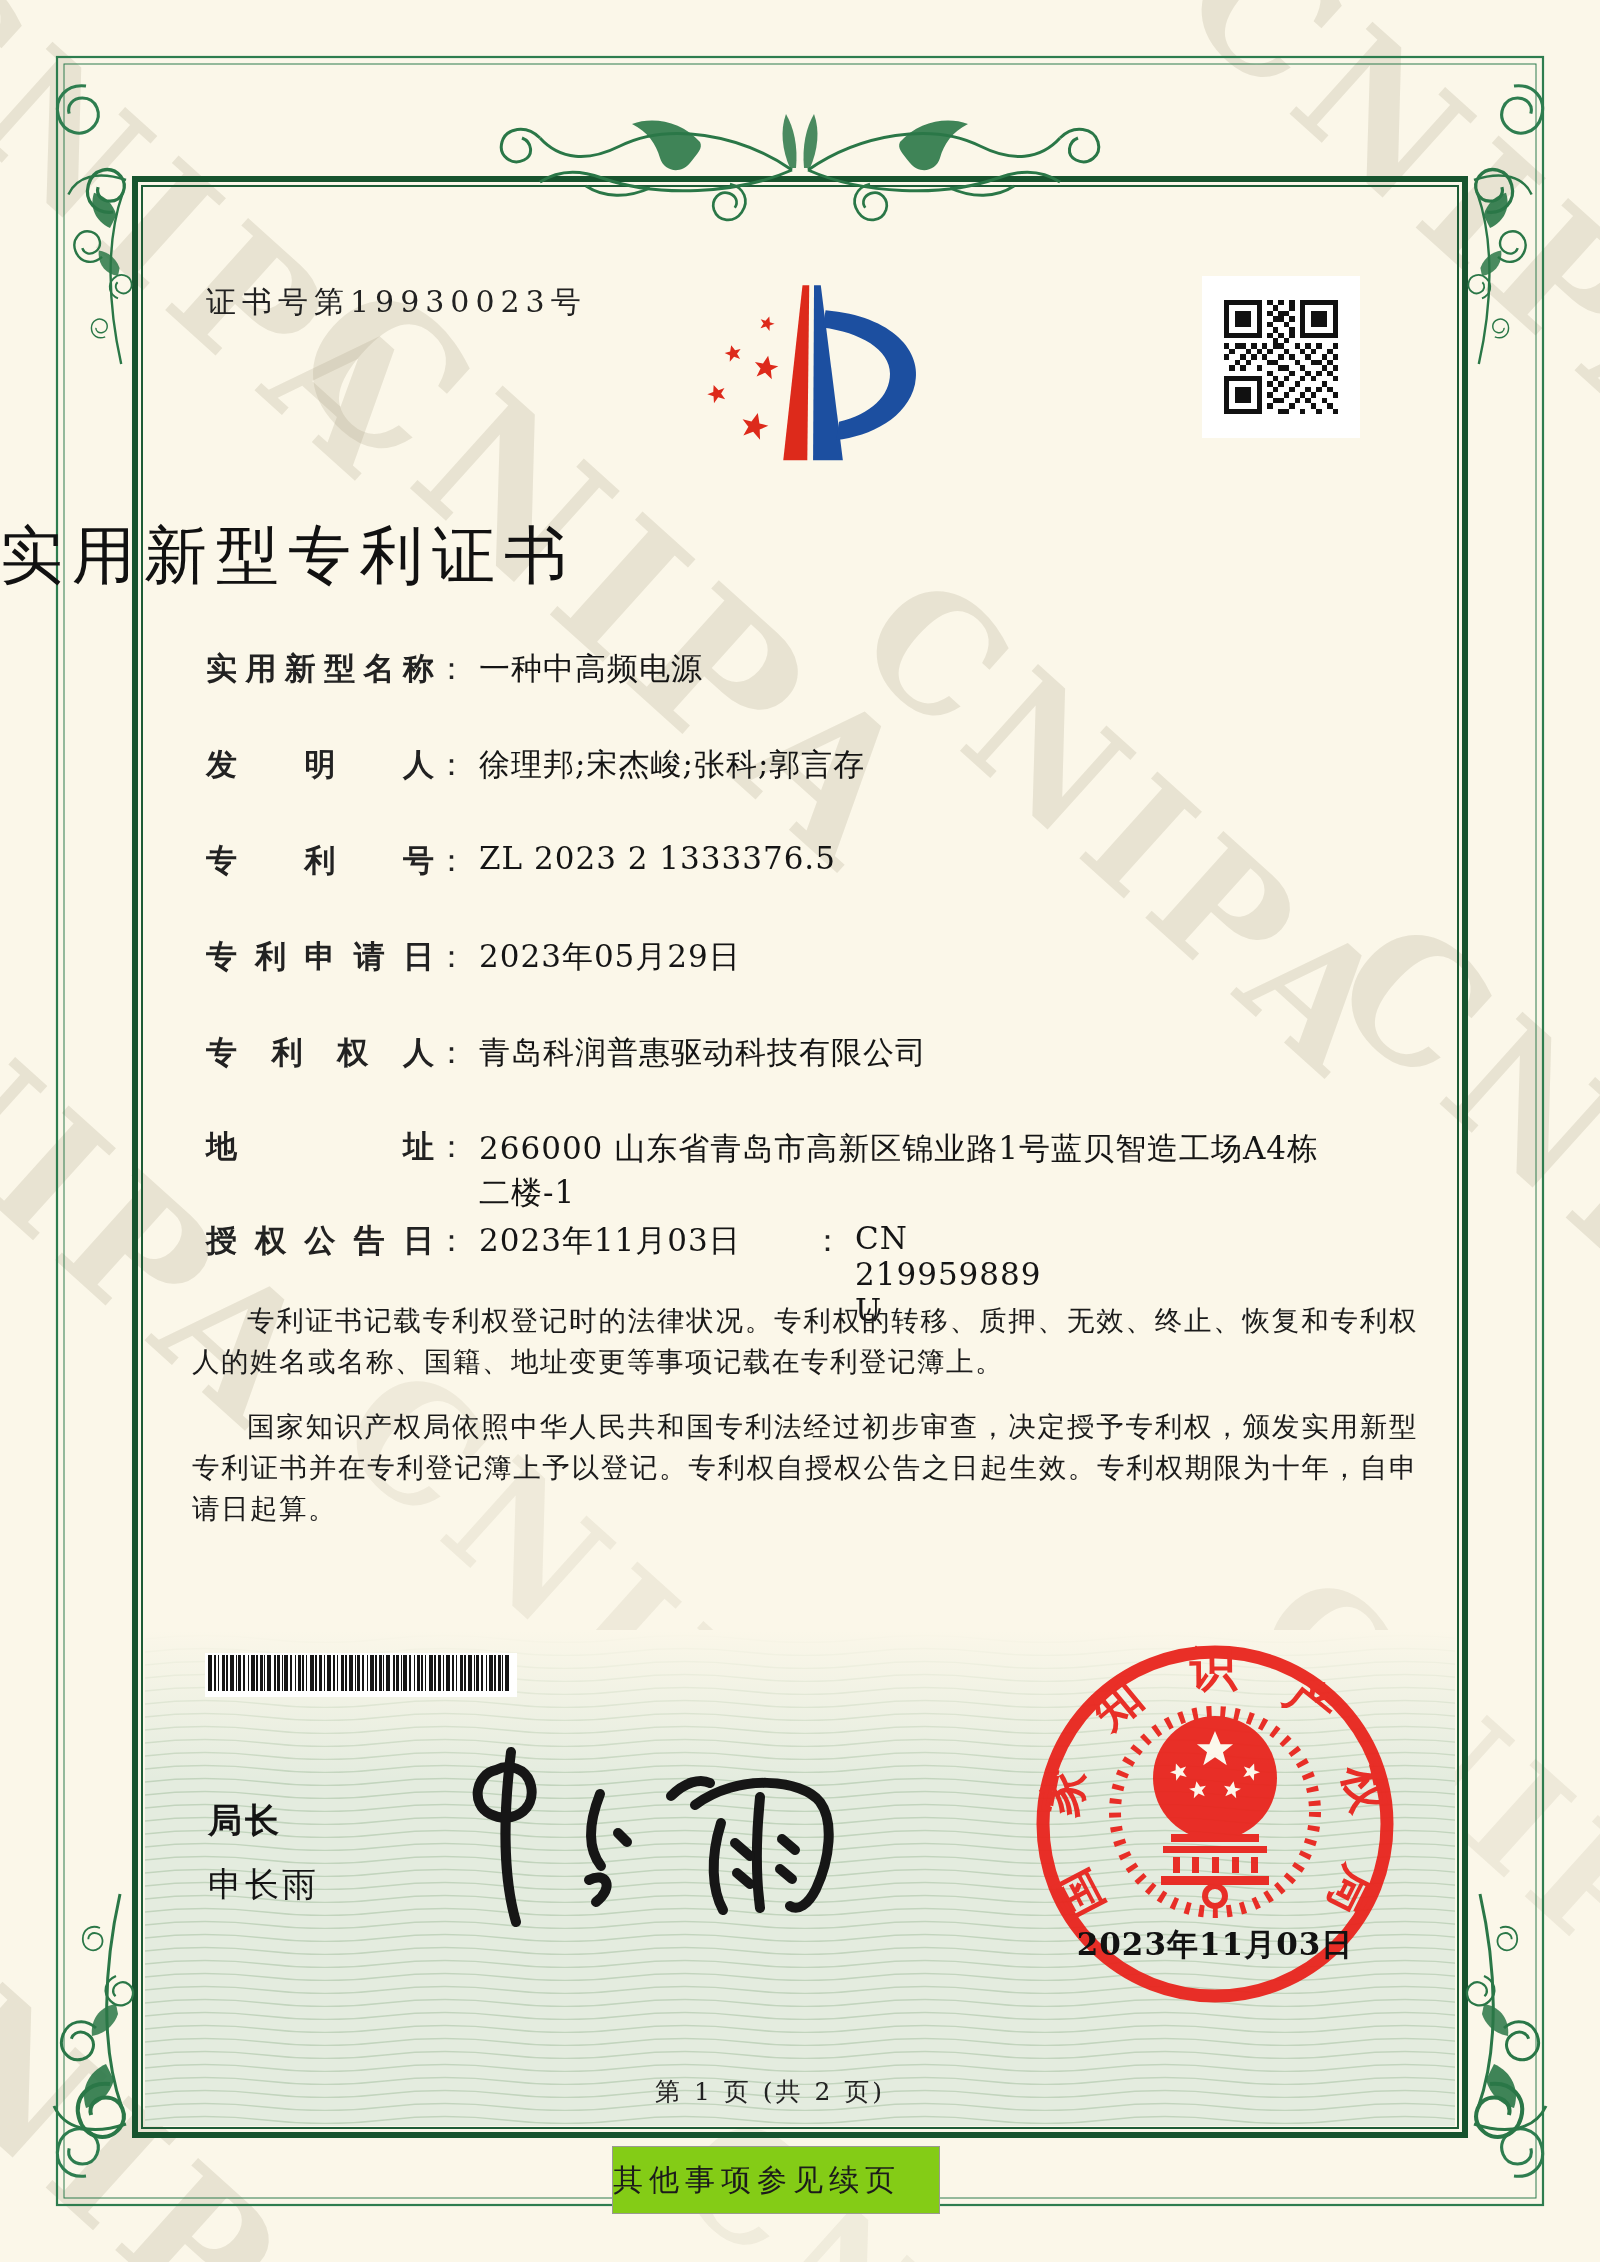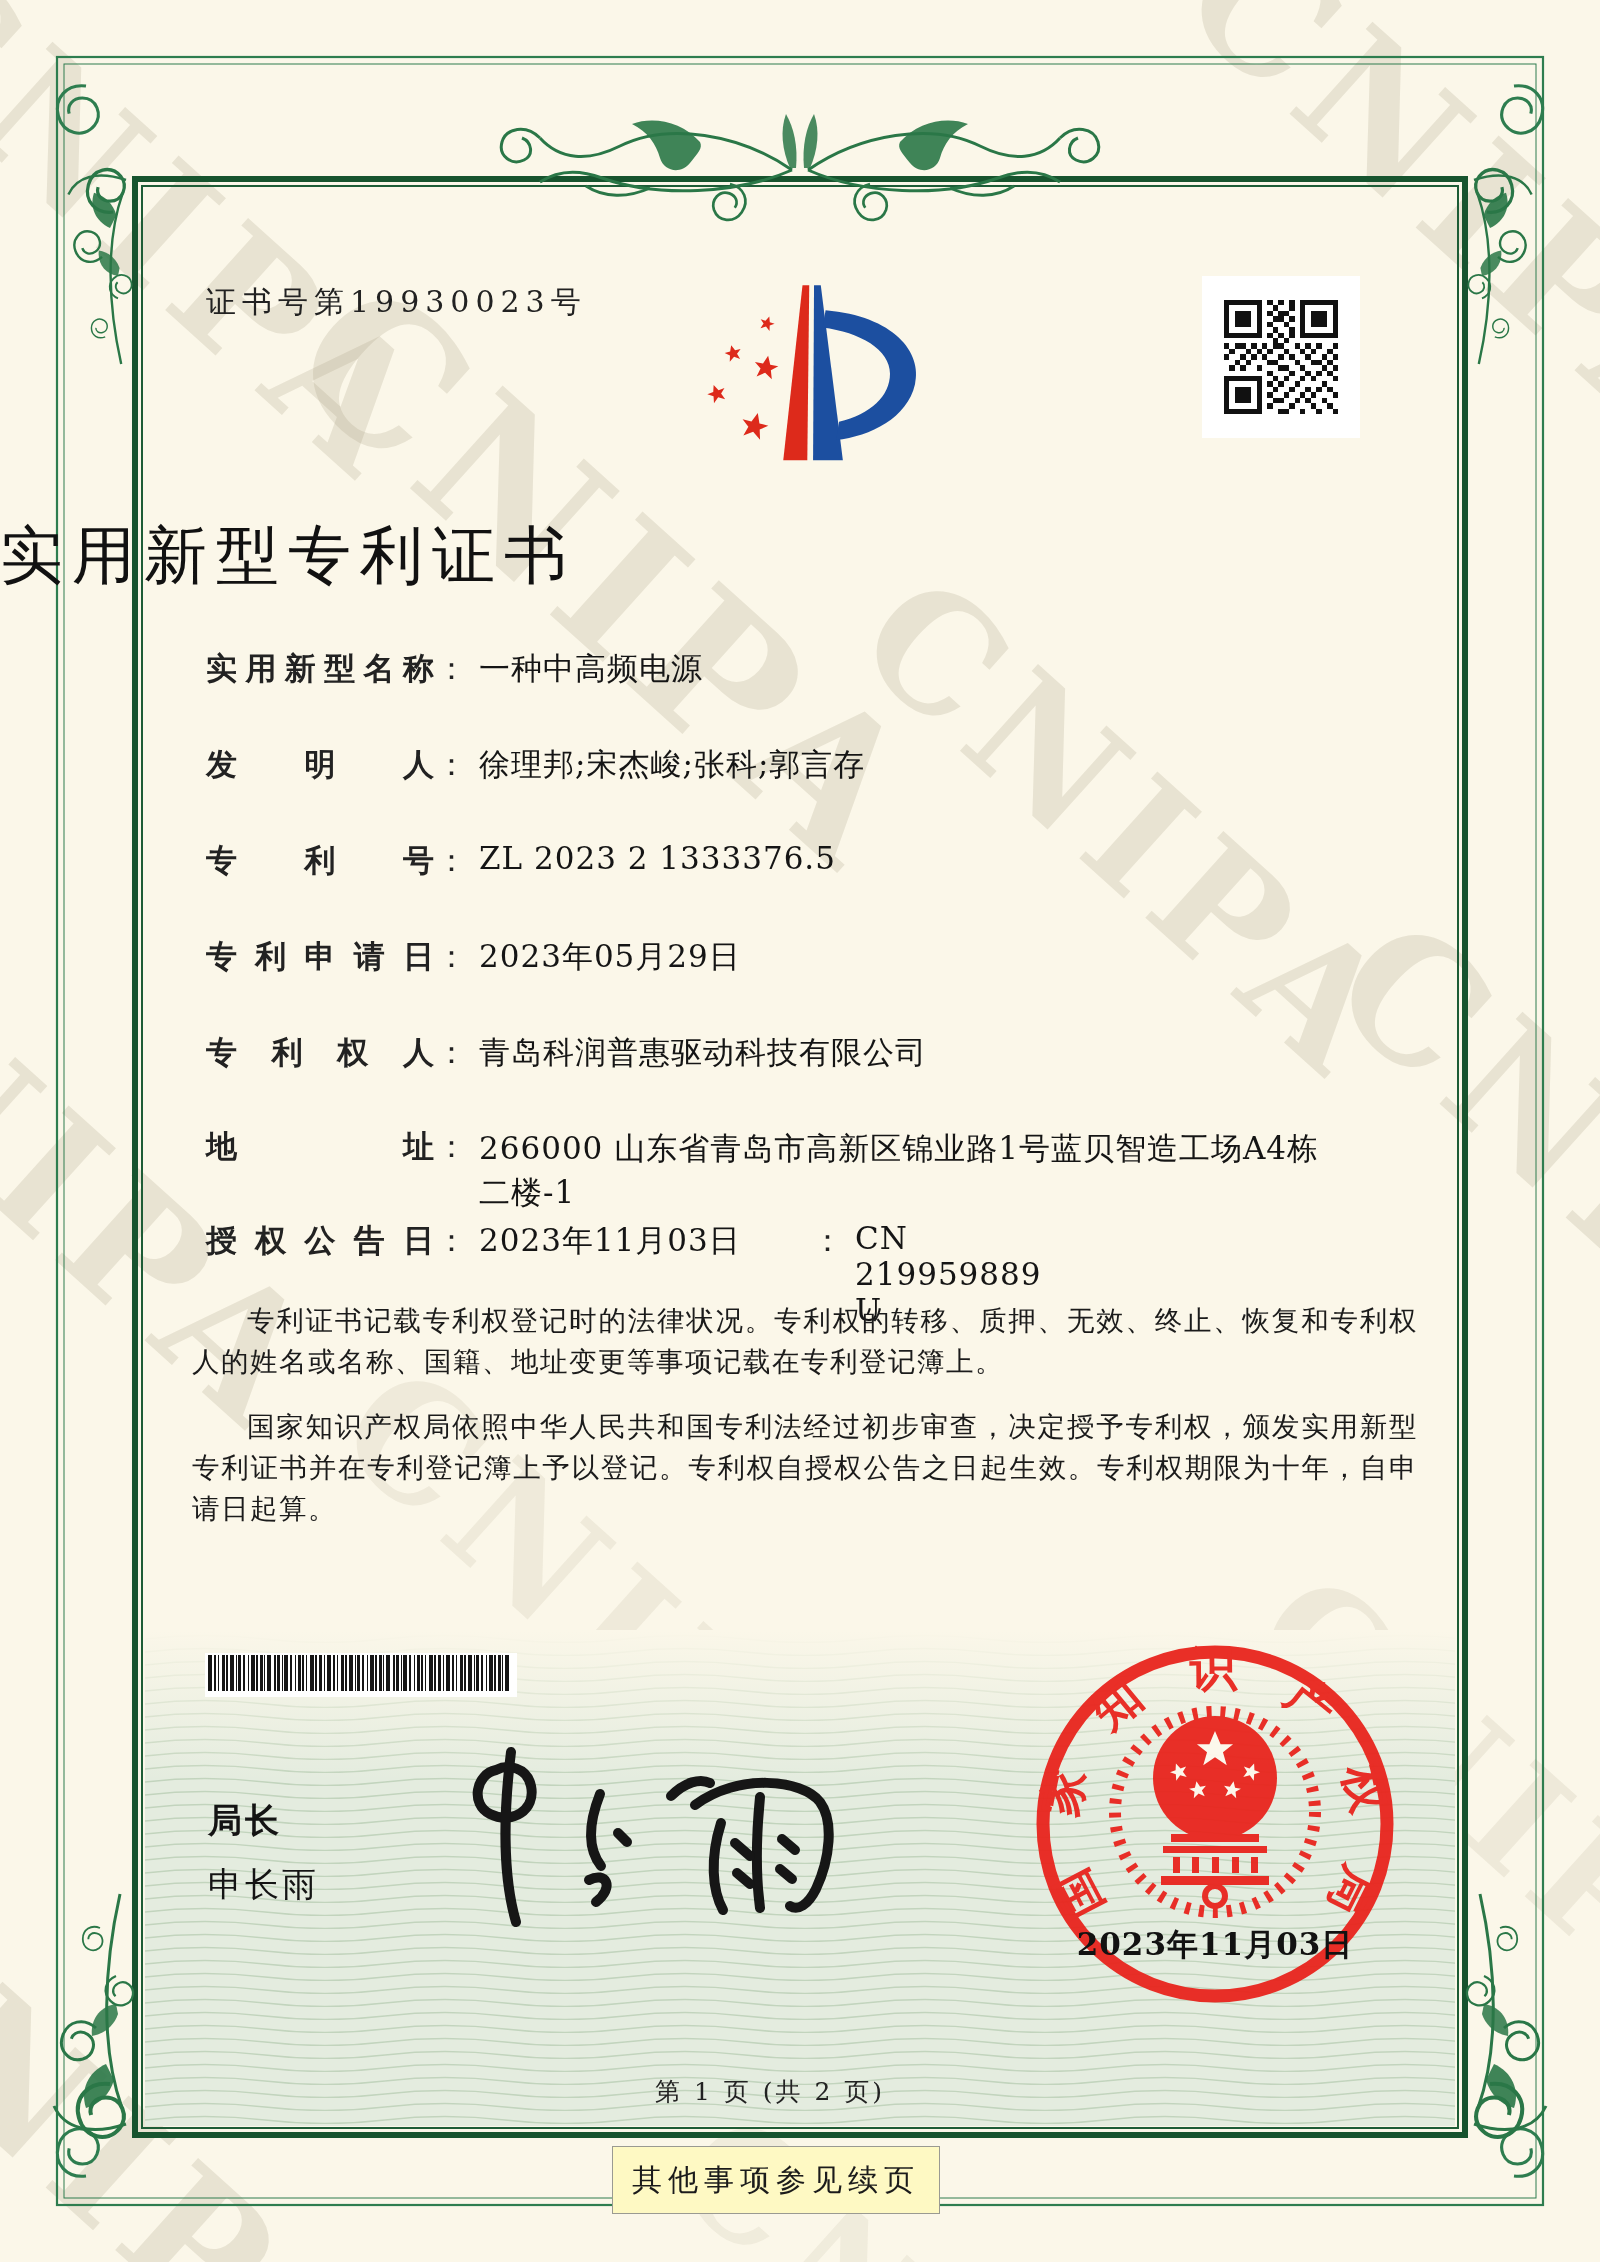--- a/index.html
+++ b/index.html
@@ -97,22 +97,22 @@
   .seal-date{
     position:absolute;left:1031px;top:1924px;width:368px;text-align:center;
     font-size:31px;font-weight:600;letter-spacing:1px;color:#121212;z-index:7;
   }
   .page-info{
     position:absolute;left:0;right:60px;top:2075px;text-align:center;
     font-size:25px;letter-spacing:3px;color:#222;z-index:5;
   }
   .cont-box{
     position:absolute;left:612px;top:2146px;width:326px;height:66px;
-    background:#fef9c3;border:1px solid #9a9a92;
-    display:flex;align-items:center;justify-content:center;
+    background:#84cc16;border:1px solid #9a9a92;
+    display:flex;align-items:center;
     z-index:6;
   }
   .cont-box span{font-size:30px;letter-spacing:6px;color:#1b1b1b;}
 </style>
 </head>
 <body>
 
 <div class="wm" style="left:-40px;top:-90px;font-size:170px;">CNIPA</div>
 <div class="wm" style="left:1280px;top:-110px;font-size:170px;">CNIPA</div>
 <div class="wm" style="left:400px;top:240px;font-size:190px;">CNIPA</div>

